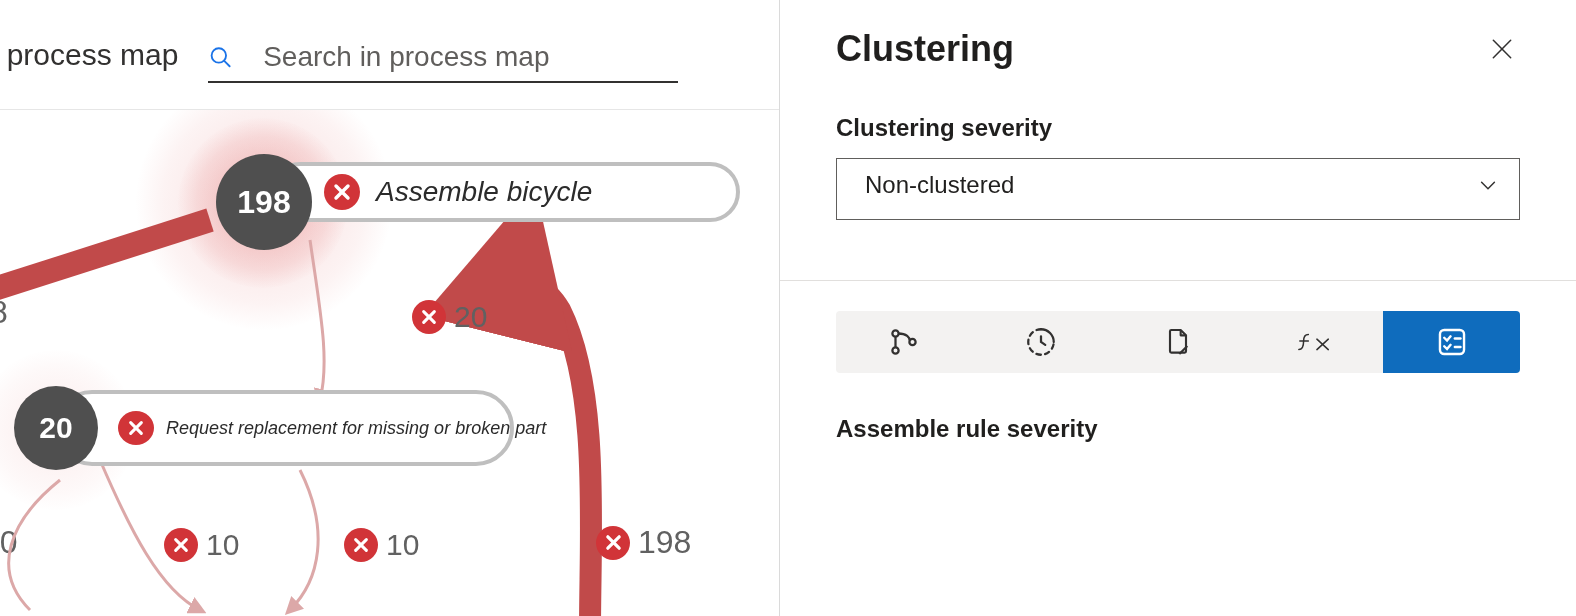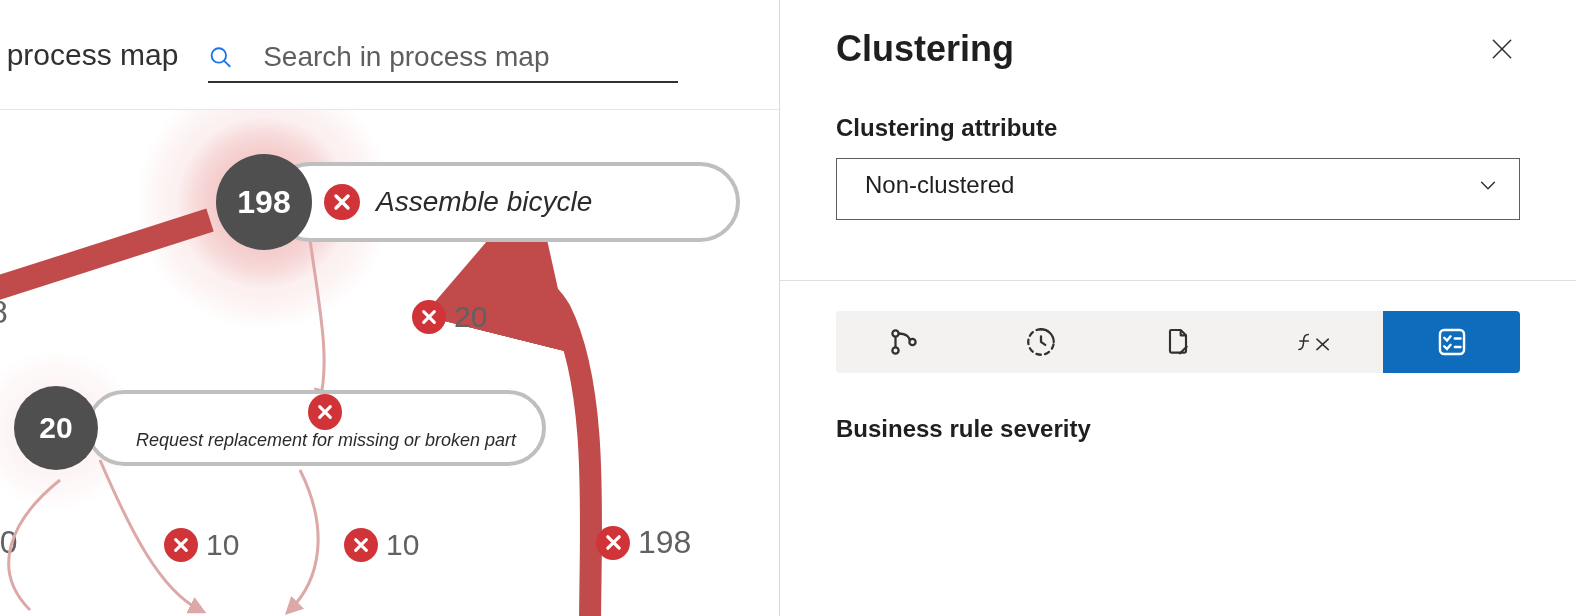--- a/index.html
+++ b/index.html
@@ -18,21 +18,21 @@
   .canvas { position: absolute; left: 0; right: 0; top: 110px; bottom: 0; overflow: hidden; }
 
   .halo { position: absolute; border-radius: 50%; pointer-events: none; }
   .halo.h1 { width: 260px; height: 260px; background: radial-gradient(circle, rgba(214,54,54,0.18) 0%, rgba(214,54,54,0.06) 55%, rgba(214,54,54,0) 70%); }
   .halo.h1b{ width: 170px; height: 170px; background: radial-gradient(circle, rgba(214,54,54,0.28) 0%, rgba(214,54,54,0.10) 55%, rgba(214,54,54,0) 72%); }
   .halo.h2 { width: 160px; height: 160px; background: radial-gradient(circle, rgba(214,54,54,0.10) 0%, rgba(214,54,54,0.03) 55%, rgba(214,54,54,0) 72%); }
 
   .count-badge { position: absolute; width: 96px; height: 96px; border-radius: 50%; background: #4f4f4f; color: #fff; display: flex; align-items: center; justify-content: center; font-size: 32px; font-weight: 600; z-index: 3; }
   .count-badge.small { width: 84px; height: 84px; font-size: 30px; }
 
-  .pill { position: absolute; height: 80px; border: 4px solid #bfbfbf; border-radius: 48px; background: #fff; display: flex; align-items: center; z-index: 2; padding-left: 50px; padding-right: 30px; }
+  .pill { position: absolute; height: 60px; border: 4px solid #bfbfbf; border-radius: 48px; background: #fff; display: flex; align-items: center; z-index: 2; padding-left: 50px; padding-right: 30px; }
   .pill.small { height: 76px; padding-left: 50px; }
   .pill .err-icon { width: 36px; height: 36px; border-radius: 50%; background: #d13438; display: flex; align-items: center; justify-content: center; margin-right: 16px; flex: 0 0 36px; }
   .pill.small .err-icon { width: 34px; height: 34px; margin-left: 10px; margin-right: 12px; }
   .pill .err-icon svg { display: block; }
   .pill .pill-text { font-size: 28px; font-style: italic; color: #2b2b2b; white-space: nowrap; }
   .pill.small .pill-text { font-size: 18px; }
 
   .marker { position: absolute; display: flex; align-items: center; z-index: 2; }
   .marker .err-icon { width: 34px; height: 34px; border-radius: 50%; background: #d13438; display: flex; align-items: center; justify-content: center; margin-right: 8px; }
   .marker .mval { font-size: 30px; color: #616161; font-weight: 500; }
@@ -108,21 +108,21 @@
         <span class="err-icon">
             <svg width="18" height="18" viewBox="0 0 12 12" stroke="#fff" stroke-width="2.3" stroke-linecap="round">
               <line x1="2" y1="2" x2="10" y2="10"></line>
               <line x1="10" y1="2" x2="2" y2="10"></line>
             </svg>
           </span>
         <span class="pill-text">Assemble bicycle</span>
       </div>
       <div class="count-badge" style="left:216px; top:44px;">198</div>
 
-      <div class="pill small" style="left:86px; top:280px; width:460px;flex-direction:column;">
+      <div class="pill small" style="left:54px; top:280px; width:460px;">
         <span class="err-icon">
             <svg width="16" height="16" viewBox="0 0 12 12" stroke="#fff" stroke-width="2.3" stroke-linecap="round">
               <line x1="2" y1="2" x2="10" y2="10"></line>
               <line x1="10" y1="2" x2="2" y2="10"></line>
             </svg>
           </span>
         <span class="pill-text">Request replacement for missing or broken part</span>
       </div>
       <div class="count-badge small" style="left:14px; top:276px;">20</div>
 
@@ -172,21 +172,21 @@
     <div class="right-head">
       <div class="right-title">Clustering</div>
       <div class="close-btn">
         <svg width="26" height="26" viewBox="0 0 24 24" stroke="currentColor" stroke-width="1.4" fill="none" stroke-linecap="round">
             <line x1="4" y1="4" x2="20" y2="20"></line>
             <line x1="20" y1="4" x2="4" y2="20"></line>
           </svg>
       </div>
     </div>
 
-    <div class="field-label">Clustering attribute</div>
+    <div class="field-label">Clustering severity</div>
     <div class="select">
       <span class="select-text">Non-clustered</span>
       <svg class="chev" width="22" height="22" viewBox="0 0 24 24" fill="none" stroke="currentColor" stroke-width="1.6" stroke-linecap="round">
           <polyline points="5 9 12 16 19 9"></polyline>
         </svg>
     </div>
 
     <div class="section-div"></div>
 
     <div class="tabbar">
@@ -225,15 +225,15 @@
         <svg width="34" height="34" viewBox="0 0 24 24" fill="none" stroke="currentColor" stroke-width="1.7" stroke-linecap="round">
             <rect x="3.5" y="3.5" width="17" height="17" rx="3"></rect>
             <polyline points="6.5 9 8.5 11 11 8"></polyline>
             <line x1="14" y1="9.5" x2="18" y2="9.5"></line>
             <polyline points="6.5 15 8.5 17 11 14"></polyline>
             <line x1="14" y1="15.5" x2="18" y2="15.5"></line>
           </svg>
       </div>
     </div>
 
-    <div class="field-label">Business rule severity</div>
+    <div class="field-label">Assemble rule severity</div>
   </div>
 </div>
 
 </body></html>

